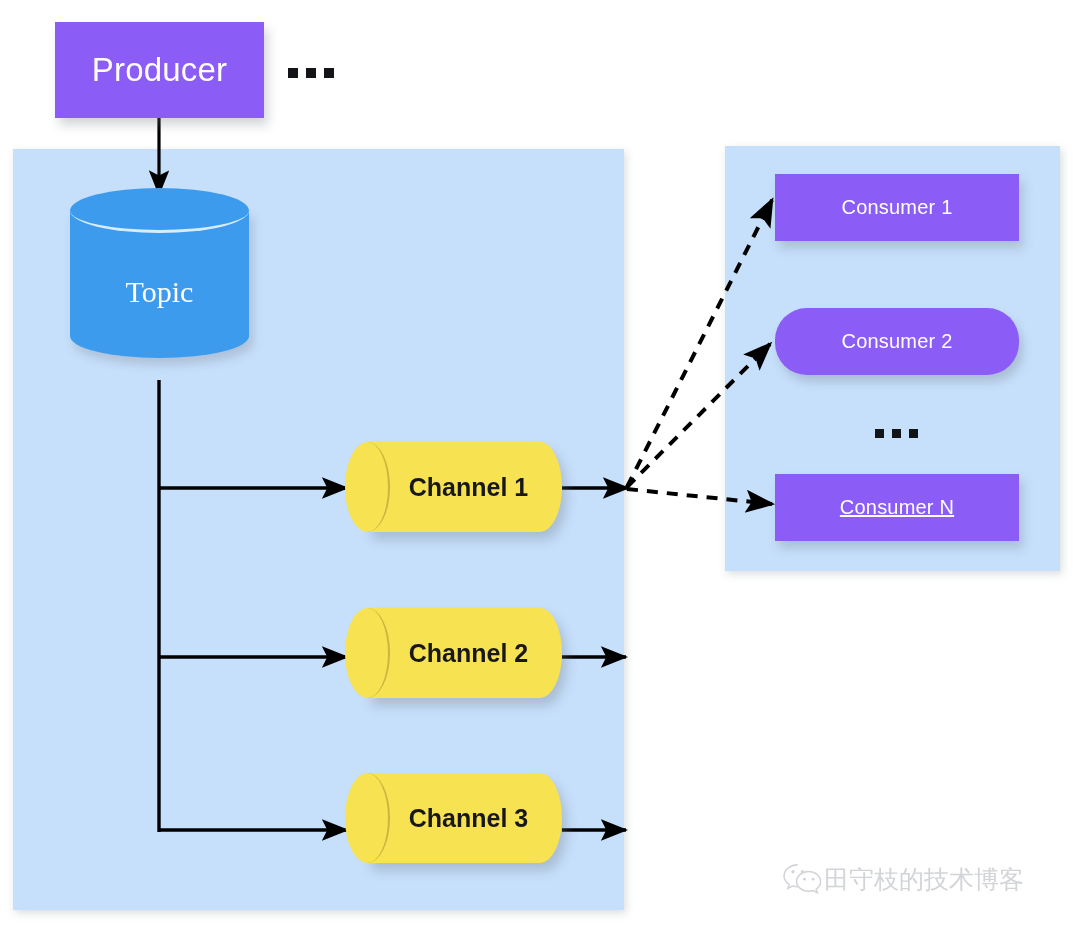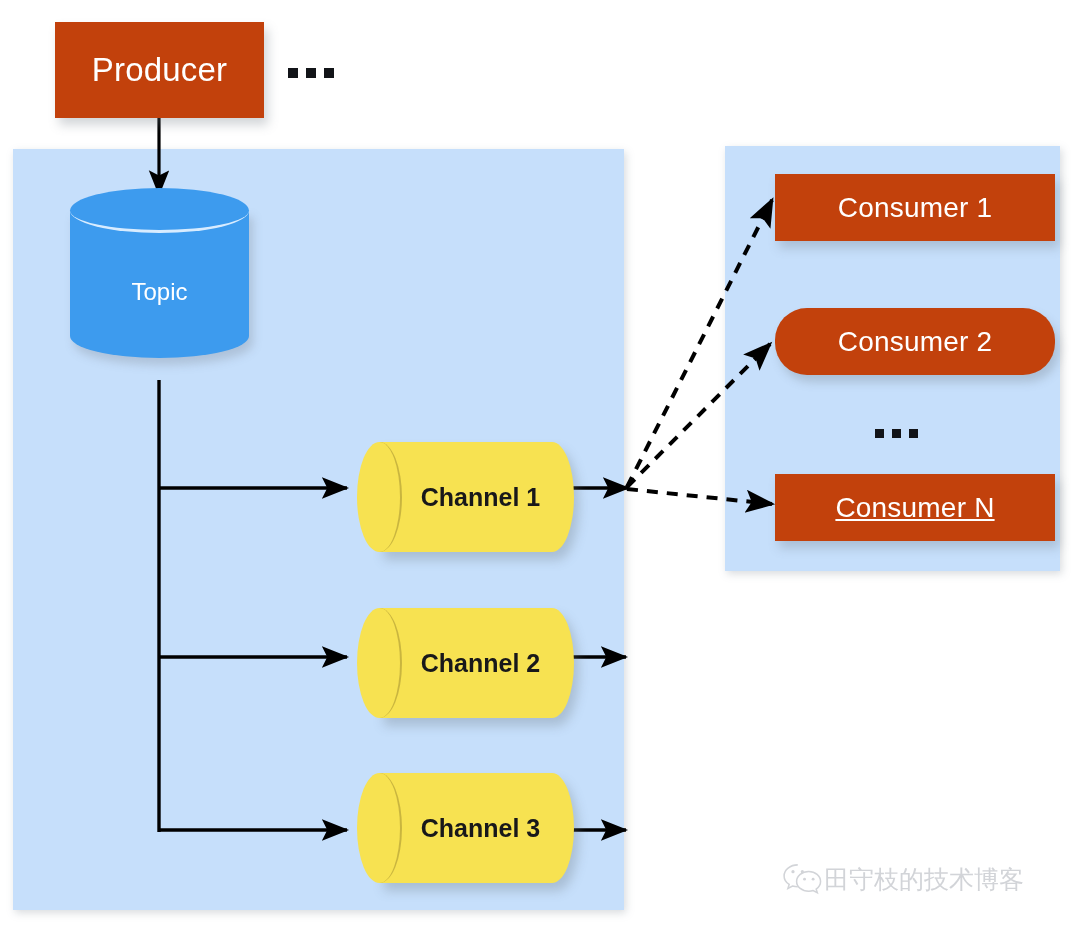--- a/index.html
+++ b/index.html
@@ -33,40 +33,40 @@
   #consumer-panel {
     left: 725px;
     top: 146px;
     width: 335px;
     height: 425px;
   }
 
   
   .bluebox {
     position: absolute;
-    background: #c2410c;
+    background: #8b5cf6;
     display: flex;
     align-items: center;
     justify-content: center;
     color: #ffffff;
     letter-spacing: 0.2px;
     box-shadow: 4px 7px 10px rgba(110,120,130,0.30);
   }
   #producer-box {
     left: 55px;
     top: 22px;
     width: 209px;
     height: 96px;
     font-size: 33px;
   }
   .consumer-box {
     left: 775px;
-    width: 280px;
+    width: 244px;
     height: 67px;
-    font-size: 28px;
+    font-size: 20px;
   }
   #consumer-1 { top: 174px; }
   #consumer-2 { top: 308px; border-radius: 32px; }
   #consumer-n { top: 474px; text-decoration: underline; }
 
   
   #topic {
     position: absolute;
     left: 70px;
     top: 188px;
@@ -98,31 +98,32 @@
   #topic .label {
     position: absolute;
     left: 0;
     top: 0;
     width: 100%;
     height: 100%;
     display: flex;
     align-items: center;
     justify-content: center;
     color: #ffffff;
-    font-size: 24px;
+    font-size: 30px;
     padding-top: 16px;
     box-sizing: border-box;
+    font-family: Liberation Serif, serif;
   }
 
   
   .channel {
     position: absolute;
-    left: 357px;
+    left: 345px;
     width: 217px;
-    height: 110px;
+    height: 90px;
     text-decoration: underline;
   }
   #channel-1 { top: 442px; }
   #channel-2 { top: 608px; }
   #channel-3 { top: 773px; }
   .channel .body {
     position: absolute;
     left: 22px;
     top: 0;
     width: 195px;

